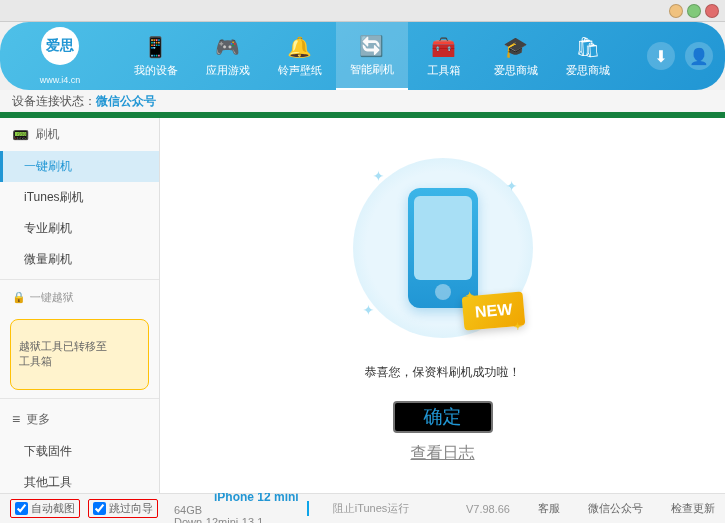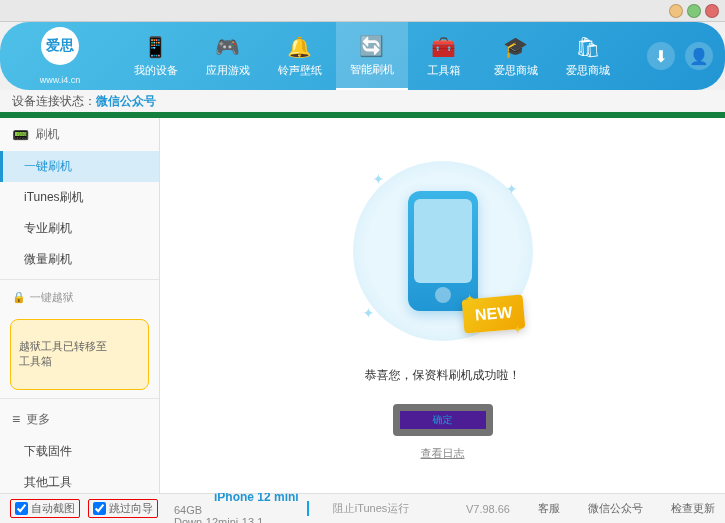--- a/index.html
+++ b/index.html
@@ -267,34 +267,34 @@
     .sparkle-3 { bottom: 30px; left: 20px; }
 
     .success-text {
       font-size: 12px;
       color: #333;
       margin-bottom: 20px;
     }
     .confirm-btn {
       width: 100px;
       height: 32px;
-      background: #4c1d95;
-      border: 7px solid #737373;
+      background: #000000;
+      border: 2px solid #737373;
       color: #2196d4;
       border-radius: 4px;
       cursor: pointer;
-      font-size: 10px;
+      font-size: 19px;
       display: flex;
       align-items: center;
       justify-content: center;
       margin-bottom: 10px;
     }
     .days-link {
       color: #888;
-      font-size: 11px;
+      font-size: 16px;
       cursor: pointer;
       text-decoration: underline;
     }
 
     
     .bottom-bar {
       height: 30px;
       background: #f5f5f5;
       border-top: 1px solid #e0e0e0;
       display: flex;

